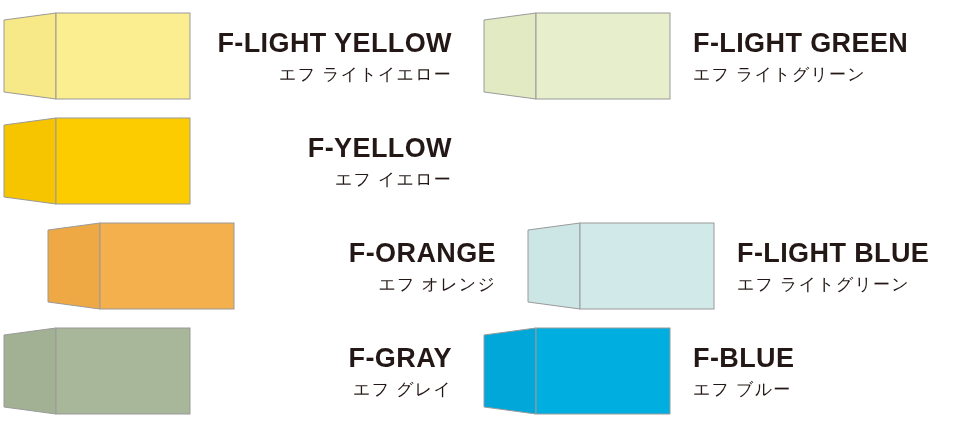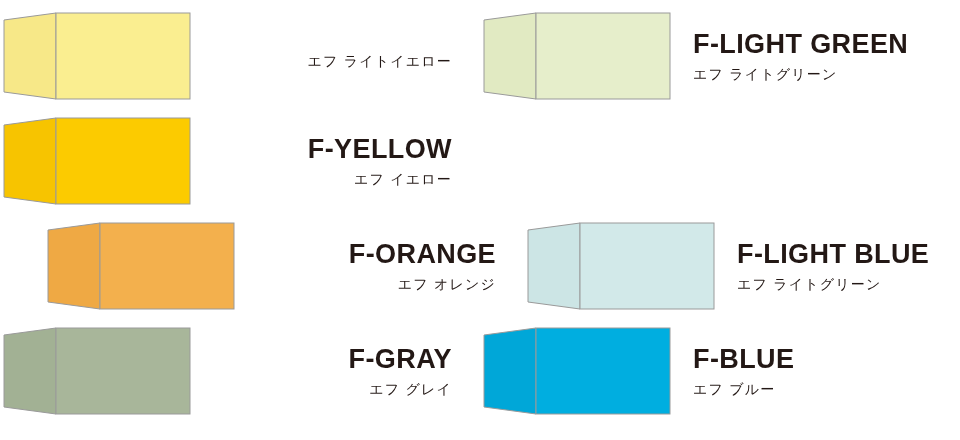--- a/index.html
+++ b/index.html
@@ -60,39 +60,40 @@
     display: block;
     font-size: 27px;
     font-weight: bold;
     letter-spacing: 0.4px;
     color: #231815;
     white-space: nowrap;
   }
   .name-ja {
     display: block;
     margin-top: 9px;
-    font-size: 14px;
+    font-size: 17px;
     font-weight: normal;
     letter-spacing: 1.2px;
     color: #231815;
     white-space: nowrap;
   }
 </style>
 </head>
 <body>
 
 <div id="swatch-grid">
     <div class="swatch-row col-left r0">
       <div class="envelope">
         <svg viewBox="0 0 195 96" xmlns="http://www.w3.org/2000/svg">
           <polygon points="4,12 56,5 56,91 4,84" fill="#F7E888" stroke="#9a9a9a" stroke-width="1"></polygon>
           <rect x="56" y="5" width="134" height="86" fill="#FAEE90" stroke="#9a9a9a" stroke-width="1"></rect>
         </svg>
       </div>
       <div class="label-block">
+        <span class="name-en">F-LIGHT YELLOW</span>
         <span class="name-ja">エフ  ライトイエロー</span>
       </div>
     </div>
     <div class="swatch-row col-left r1">
       <div class="envelope">
         <svg viewBox="0 0 195 96" xmlns="http://www.w3.org/2000/svg">
           <polygon points="4,12 56,5 56,91 4,84" fill="#F7C400" stroke="#9a9a9a" stroke-width="1"></polygon>
           <rect x="56" y="5" width="134" height="86" fill="#FCCB00" stroke="#9a9a9a" stroke-width="1"></rect>
         </svg>
       </div>

